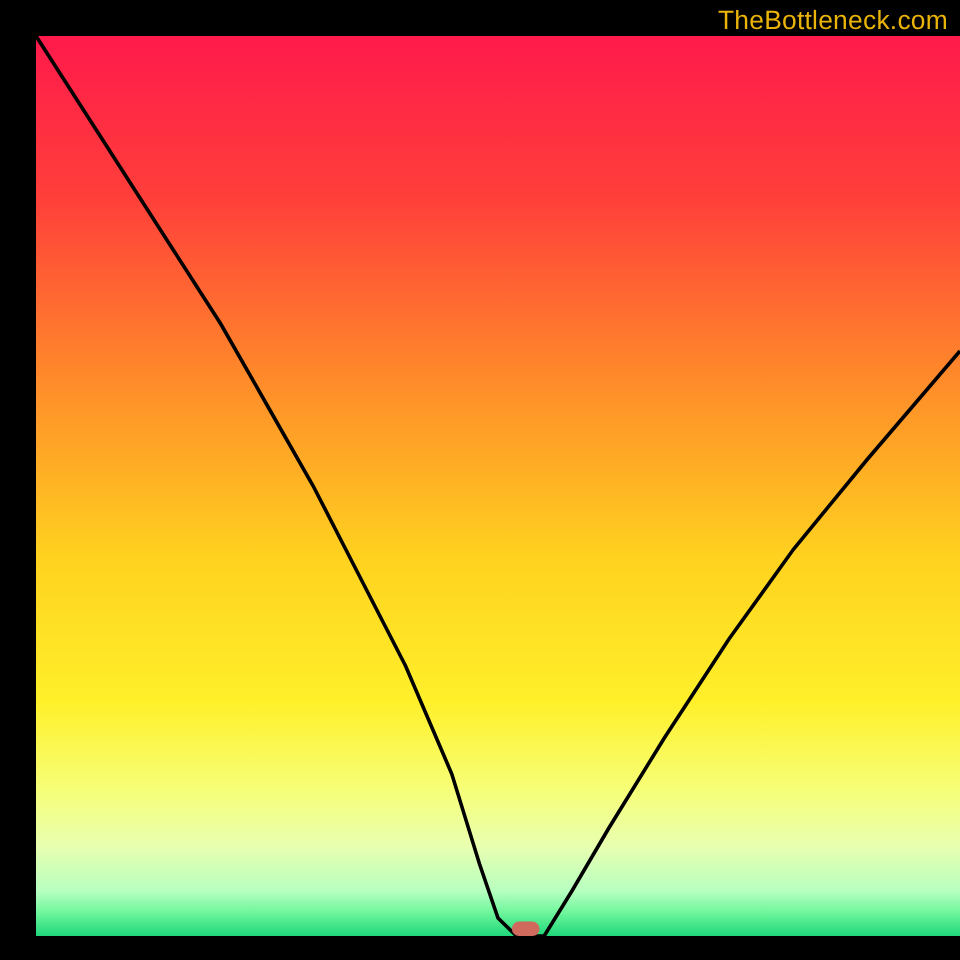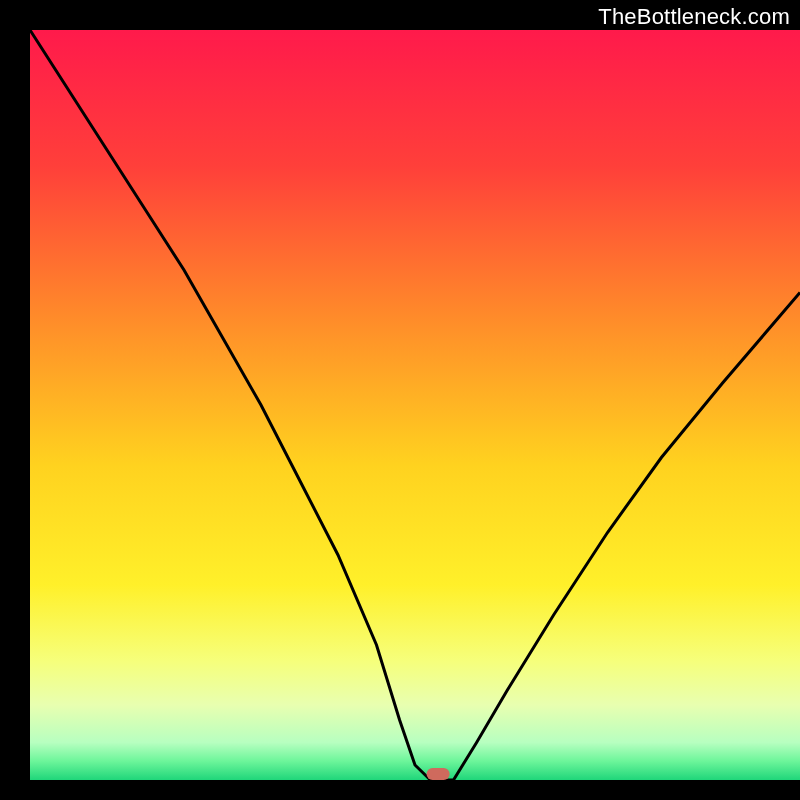--- a/index.html
+++ b/index.html
@@ -13,21 +13,21 @@
   }
   .frame {
     position: relative;
     width: 800px;
     height: 800px;
   }
   .watermark {
     position: absolute;
     top: 4px;
     right: 10px;
-    color: #ffffff;
+    color: #eab308;
     font-size: 22px;
     font-weight: 500;
     letter-spacing: 0.2px;
     z-index: 10;
   }
   svg { display: block; }
 </style>
 </head>
 <body>
 

